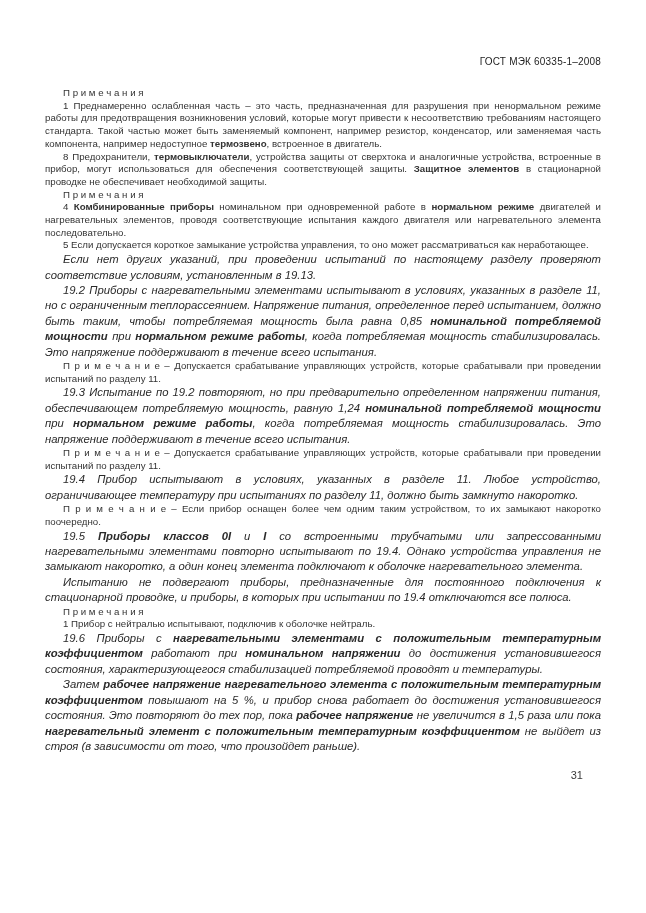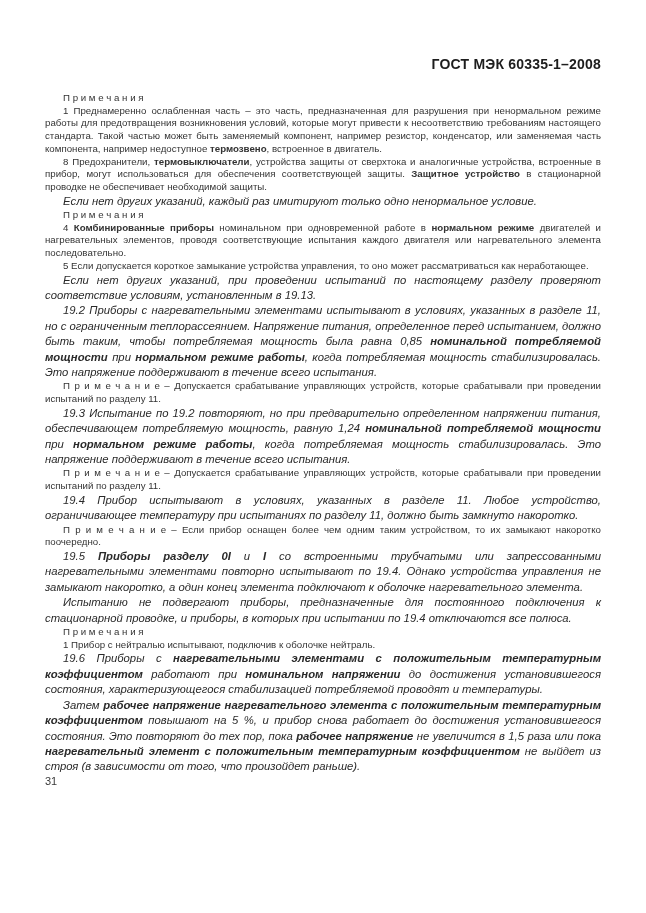--- a/index.html
+++ b/index.html
@@ -17,22 +17,22 @@
     color: #2b2b2b;
   }
   .content {
     position: absolute;
     left: 45px;
     right: 45px;
     top: 56px;
   }
   .doc-header {
     text-align: right;
-    font-weight: bold;
-    font-size: 14px;
+    font-weight: normal;
+    font-size: 10px;
     letter-spacing: 0.2px;
     color: #1d1d1d;
     margin-bottom: 20px;
   }
   .paragraphs p {
     margin: 0;
     text-align: justify;
     text-indent: 18px;
   }
   .p-note, .p-note-head {
@@ -46,50 +46,49 @@
     font-style: italic;
     color: #2a2a2a;
   }
   .run-bold {
     font-weight: bold;
   }
   .block-gap {
     margin-top: 6px;
   }
   .doc-footer {
-    text-align: left;
-    margin-top: 0;
+    text-align: right;
+    margin-top: 15px;
     padding-right: 18px;
     font-size: 11px;
     color: #3a3a3a;
   }
 </style>
 </head>
 <body>
 
 <div class="page">
   <div class="content">
     <div class="doc-header">ГОСТ МЭК 60335-1–2008</div>
 
     <div class="paragraphs" id="doc-paragraphs">
         <p class="p-note-head"><span>П р и м е ч а н и я</span></p>
         <p class="p-note"><span>1 Преднамеренно ослабленная часть – это часть, предназначенная для разрушения при ненормальном режиме работы для предотвращения возникновения условий, которые могут привести к несоответствию требованиям настоящего стандарта. Такой частью может быть заменяемый компонент, например резистор, конденсатор, или заменяемая часть компонента, например недоступное </span><span class="run-bold">термозвено</span><span>, встроенное в двигатель.</span></p>
-        <p class="p-note"><span>8 Предохранители, </span><span class="run-bold">термовыключатели</span><span>, устройства защиты от сверхтока и аналогичные устройства, встроенные в прибор, могут использоваться для обеспечения соответствующей защиты. </span><span class="run-bold">Защитное устройство</span><span> в стационарной проводке не обеспечивает необходимой защиты.</span></p>
-        <p class="p-body block-gap"><span>Если нет других указаний, каждый раз имитируют только одно ненормальное условие.</span></p>
+        <p class="p-note"><span>8 Предохранители, </span><span class="run-bold">термовыключатели</span><span>, устройства защиты от сверхтока и аналогичные устройства, встроенные в прибор, могут использоваться для обеспечения соответствующей защиты. </span><span class="run-bold">Защитное элементов</span><span> в стационарной проводке не обеспечивает необходимой защиты.</span></p>
         <p class="p-note-head block-gap"><span>П р и м е ч а н и я</span></p>
         <p class="p-note"><span>4 </span><span class="run-bold">Комбинированные приборы</span><span> номинальном при одновременной работе в </span><span class="run-bold">нормальном режиме</span><span> двигателей и нагревательных элементов, проводя соответствующие испытания каждого двигателя или нагревательного элемента последовательно.</span></p>
         <p class="p-note"><span>5 Если допускается короткое замыкание устройства управления, то оно может рассматриваться как неработающее.</span></p>
         <p class="p-body block-gap"><span>Если нет других указаний, при проведении испытаний по настоящему разделу проверяют соответствие условиям, установленным в 19.13.</span></p>
         <p class="p-body"><span>19.2 Приборы с нагревательными элементами испытывают в условиях, указанных в разделе 11, но с ограниченным теплорассеянием. Напряжение питания, определенное перед испытанием, должно быть таким, чтобы потребляемая мощность была равна 0,85 </span><span class="run-bold">номинальной потребляемой мощности</span><span> при </span><span class="run-bold">нормальном режиме работы</span><span>, когда потребляемая мощность стабилизировалась. Это напряжение поддерживают в течение всего испытания.</span></p>
         <p class="p-note block-gap"><span>П р и м е ч а н и е – Допускается срабатывание управляющих устройств, которые срабатывали при проведении испытаний по разделу 11.</span></p>
         <p class="p-body block-gap"><span>19.3 Испытание по 19.2 повторяют, но при предварительно определенном напряжении питания, обеспечивающем потребляемую мощность, равную 1,24 </span><span class="run-bold">номинальной потребляемой мощности</span><span> при </span><span class="run-bold">нормальном режиме работы</span><span>, когда потребляемая мощность стабилизировалась. Это напряжение поддерживают в течение всего испытания.</span></p>
         <p class="p-note block-gap"><span>П р и м е ч а н и е – Допускается срабатывание управляющих устройств, которые срабатывали при проведении испытаний по разделу 11.</span></p>
         <p class="p-body block-gap"><span>19.4 Прибор испытывают в условиях, указанных в разделе 11. Любое устройство, ограничивающее температуру при испытаниях по разделу 11, должно быть замкнуто накоротко.</span></p>
         <p class="p-note block-gap"><span>П р и м е ч а н и е – Если прибор оснащен более чем одним таким устройством, то их замыкают накоротко поочередно.</span></p>
-        <p class="p-body block-gap"><span>19.5 </span><span class="run-bold">Приборы разделу 0I</span><span> и </span><span class="run-bold">I</span><span> со встроенными трубчатыми или запрессованными нагревательными элементами повторно испытывают по 19.4. Однако устройства управления не замыкают накоротко, а один конец элемента подключают к оболочке нагревательного элемента.</span></p>
+        <p class="p-body block-gap"><span>19.5 </span><span class="run-bold">Приборы классов 0I</span><span> и </span><span class="run-bold">I</span><span> со встроенными трубчатыми или запрессованными нагревательными элементами повторно испытывают по 19.4. Однако устройства управления не замыкают накоротко, а один конец элемента подключают к оболочке нагревательного элемента.</span></p>
         <p class="p-body"><span>Испытанию не подвергают приборы, предназначенные для постоянного подключения к стационарной проводке, и приборы, в которых при испытании по 19.4 отключаются все полюса.</span></p>
         <p class="p-note-head block-gap"><span>П р и м е ч а н и я</span></p>
         <p class="p-note"><span>1 Прибор с нейтралью испытывают, подключив к оболочке нейтраль.</span></p>
         <p class="p-body block-gap"><span>19.6 Приборы с </span><span class="run-bold">нагревательными элементами с положительным температурным коэффициентом</span><span> работают при </span><span class="run-bold">номинальном напряжении</span><span> до достижения установившегося состояния, характеризующегося стабилизацией потребляемой проводят и температуры.</span></p>
         <p class="p-body"><span>Затем </span><span class="run-bold">рабочее напряжение нагревательного элемента с положительным температурным коэффициентом</span><span> повышают на 5 %, и прибор снова работает до достижения установившегося состояния. Это повторяют до тех пор, пока </span><span class="run-bold">рабочее напряжение</span><span> не увеличится в 1,5 раза или пока </span><span class="run-bold">нагревательный элемент с положительным температурным коэффициентом</span><span> не выйдет из строя (в зависимости от того, что произойдет раньше).</span></p>
       </div>
 
     <div class="doc-footer">31</div>
   </div>
 </div>

